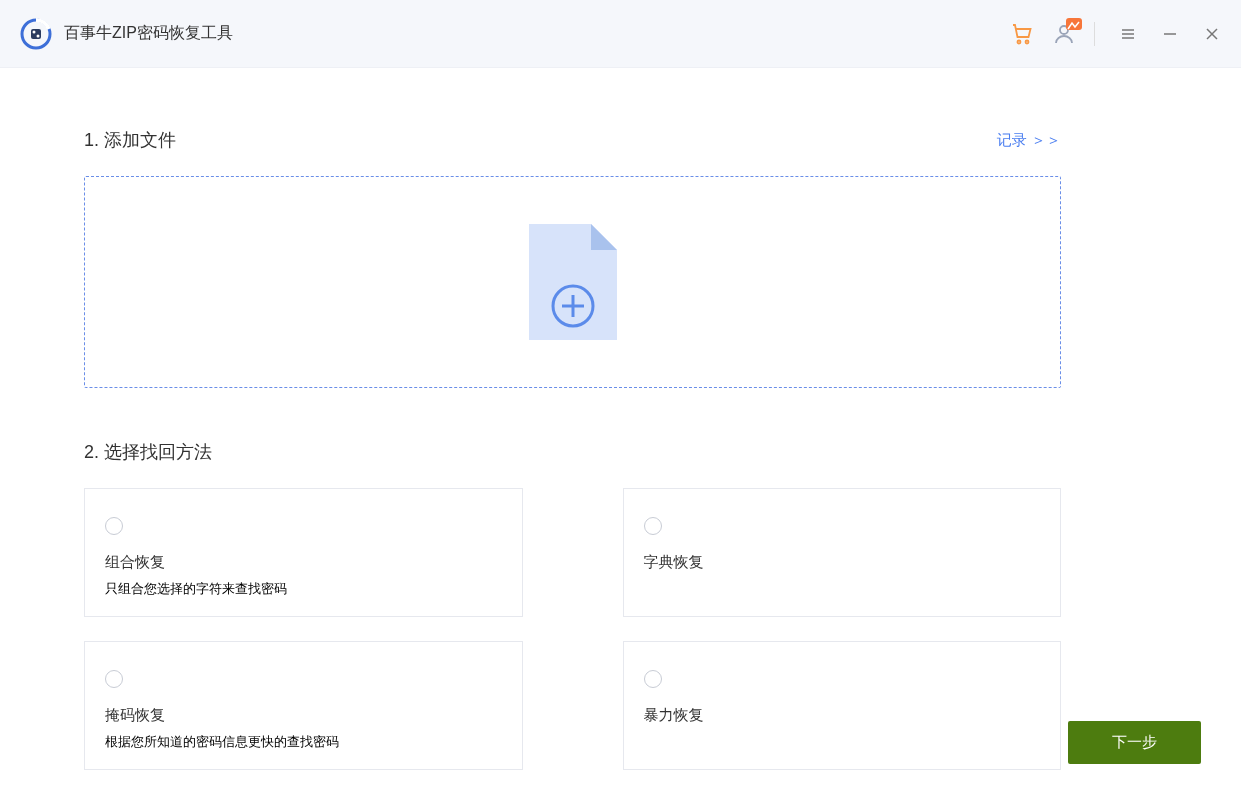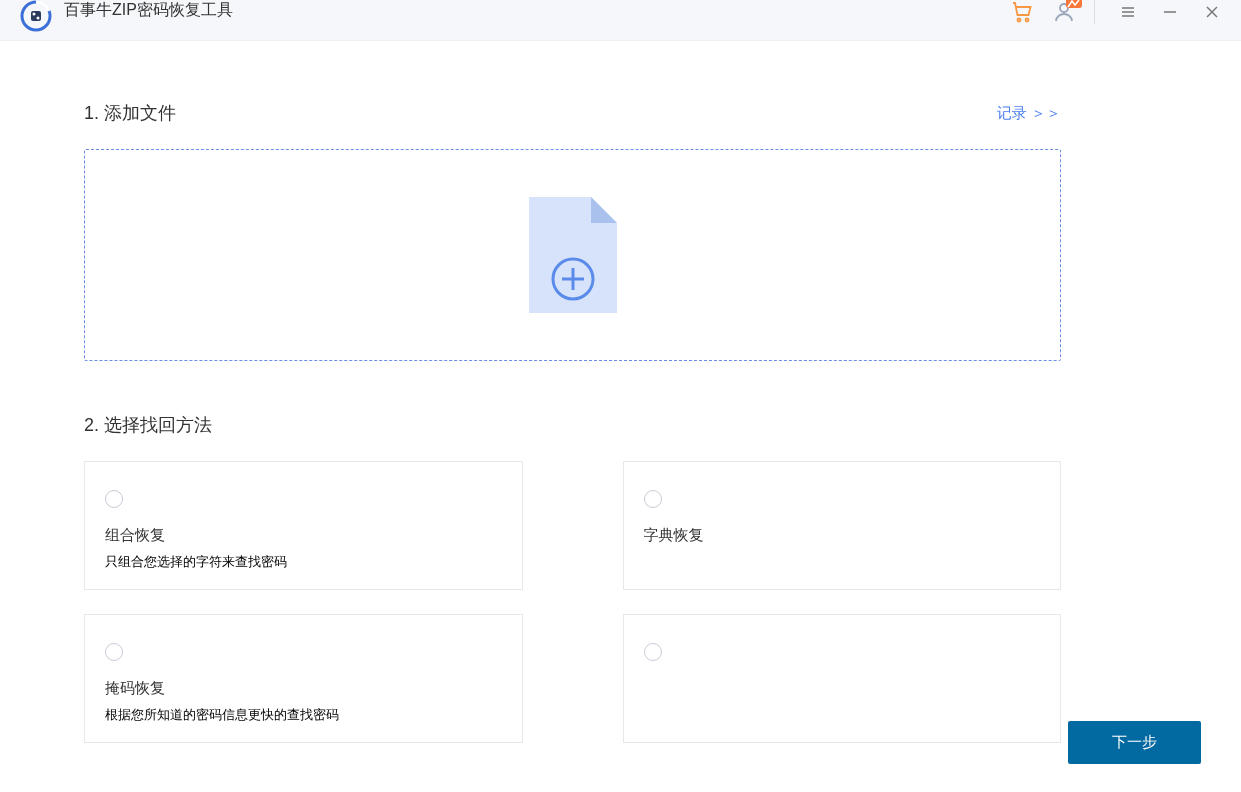--- a/index.html
+++ b/index.html
@@ -4,24 +4,24 @@
   <style>
     * { margin: 0; padding: 0; box-sizing: border-box; }
     body {
       font-family: "Microsoft YaHei", -apple-system, sans-serif;
       background: #ffffff;
       width: 1241px;
       height: 792px;
       overflow: hidden;
     }
     .titlebar {
-      height: 41px;
+      height: 68px;
       background: #f5f7fb;
       display: flex;
-      align-items: flex-start;
+      align-items: center;
       padding: 0 20px;
       border-bottom: 1px solid #eef0f5;
     }
     .logo {
       width: 32px;
       height: 32px;
       margin-right: 12px;
     }
     .app-title {
       font-size: 16px;
@@ -131,21 +131,21 @@
     .method-desc {
       font-size: 13px;
       color: #000000;
     }
     .footer {
       position: absolute;
       bottom: 28px;
       right: 40px;
     }
     .next-btn {
-      background: #0369a1;
+      background: #4d7c0f;
       color: #fff;
       border: none;
       padding: 12px 44px;
       font-size: 15px;
       cursor: pointer;
       border-radius: 2px;
     }
     .badge {
       position: absolute;
       top: -4px;
@@ -252,20 +252,21 @@
         <div class="radio"></div>
         <div class="method-text">
           <div class="method-title">掩码恢复</div>
           <div class="method-desc">根据您所知道的密码信息更快的查找密码</div>
         </div>
       </div>
 
       <div class="method-card">
         <div class="radio"></div>
         <div class="method-text">
+          <div class="method-title">暴力恢复</div>
         </div>
       </div>
 
     </div>
   </div>
 </div>
 
 <div class="footer">
   <button class="next-btn">下一步</button>
 </div>

